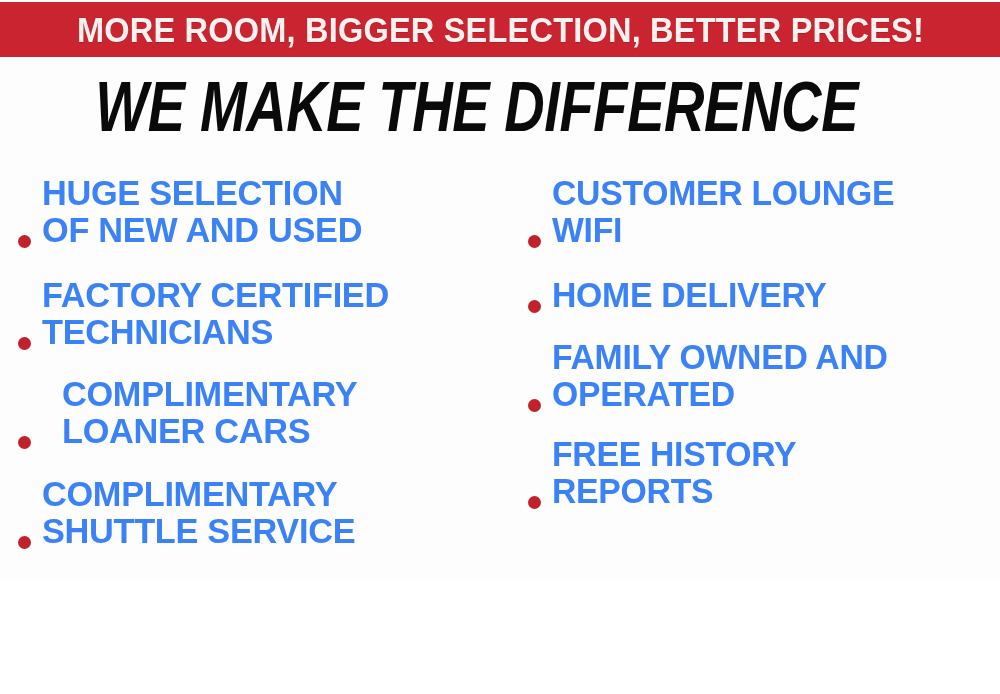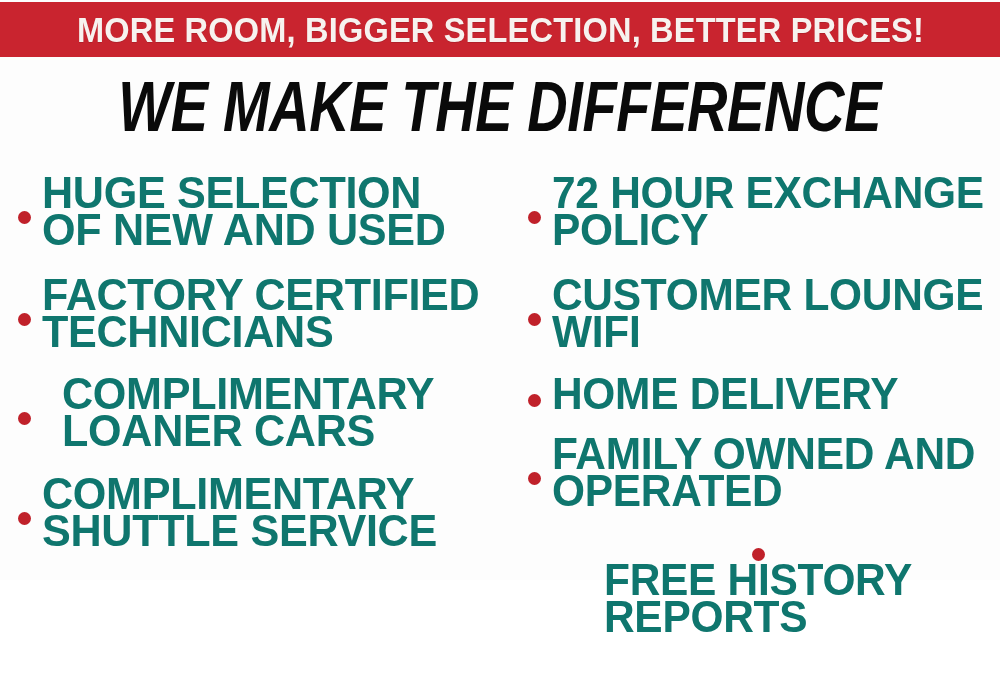--- a/index.html
+++ b/index.html
@@ -36,21 +36,20 @@
     transform-origin:center center;
     white-space:nowrap;
     text-shadow:0 1px 0 rgba(0,0,0,0.12);
   }
 
   
   #headline {
     position:absolute;
     left:0; top:72px;
     width:1000px;
-    text-align:center;
   }
   #headline-text {
     display:inline-block;
     color:#0a0a0a;
     font-family:"Liberation Sans", sans-serif;
     font-weight:700;
     font-style:italic;
     font-size:70px;
     line-height:1.0;
     letter-spacing:-0.5px;
@@ -69,25 +68,25 @@
   }
   .column {
     position:relative;
     height:534px;
   }
   #col-left  { width:510px; padding-left:18px; }
   #col-right { width:490px; padding-left:18px; }
 
   .bullet {
     display:flex;
-    align-items:center;
-    color:#0f766e;
+    align-items:flex-end;
+    color:#3b82f6;
     font-family:"Liberation Sans", sans-serif;
     font-weight:700;
-    font-size:44px;
+    font-size:35px;
     line-height:37px;
     letter-spacing:-0.3px;
   }
   .dot {
     flex:0 0 auto;
     width:13px; height:13px;
     border-radius:50%;
     background:#c0212a;
     margin-top:13px;
     margin-right:11px;
@@ -150,25 +149,20 @@
       <div class="bullet">
         <span class="dot"></span>
         <span class="btext">COMPLIMENTARY
 SHUTTLE SERVICE</span>
       </div>
     </div>
 
     <div class="column" id="col-right">
       <div class="bullet">
         <span class="dot"></span>
-        <span class="btext">72 HOUR EXCHANGE
-POLICY</span>
-      </div>
-      <div class="bullet">
-        <span class="dot"></span>
         <span class="btext">CUSTOMER LOUNGE
 WIFI</span>
       </div>
       <div class="bullet">
         <span class="dot"></span>
         <span class="btext">HOME DELIVERY</span>
       </div>
       <div class="bullet">
         <span class="dot"></span>
         <span class="btext">FAMILY OWNED AND

